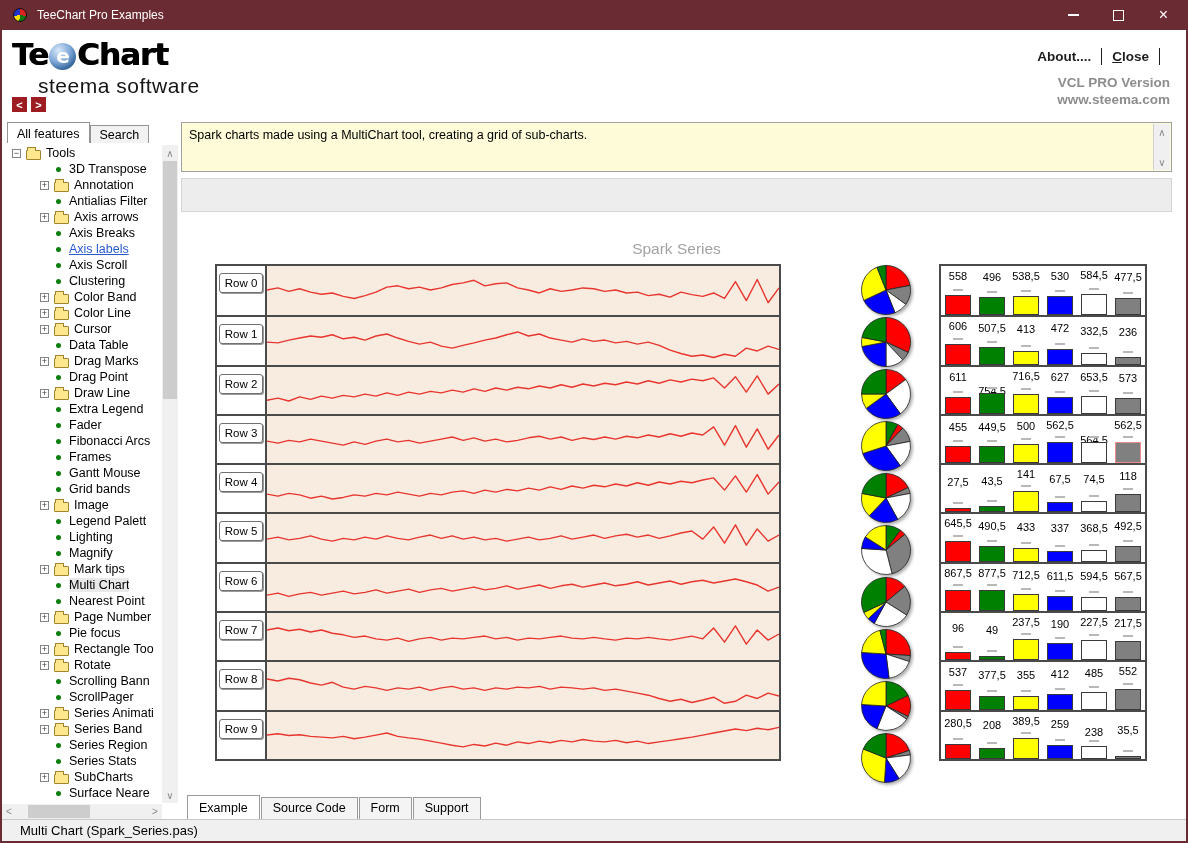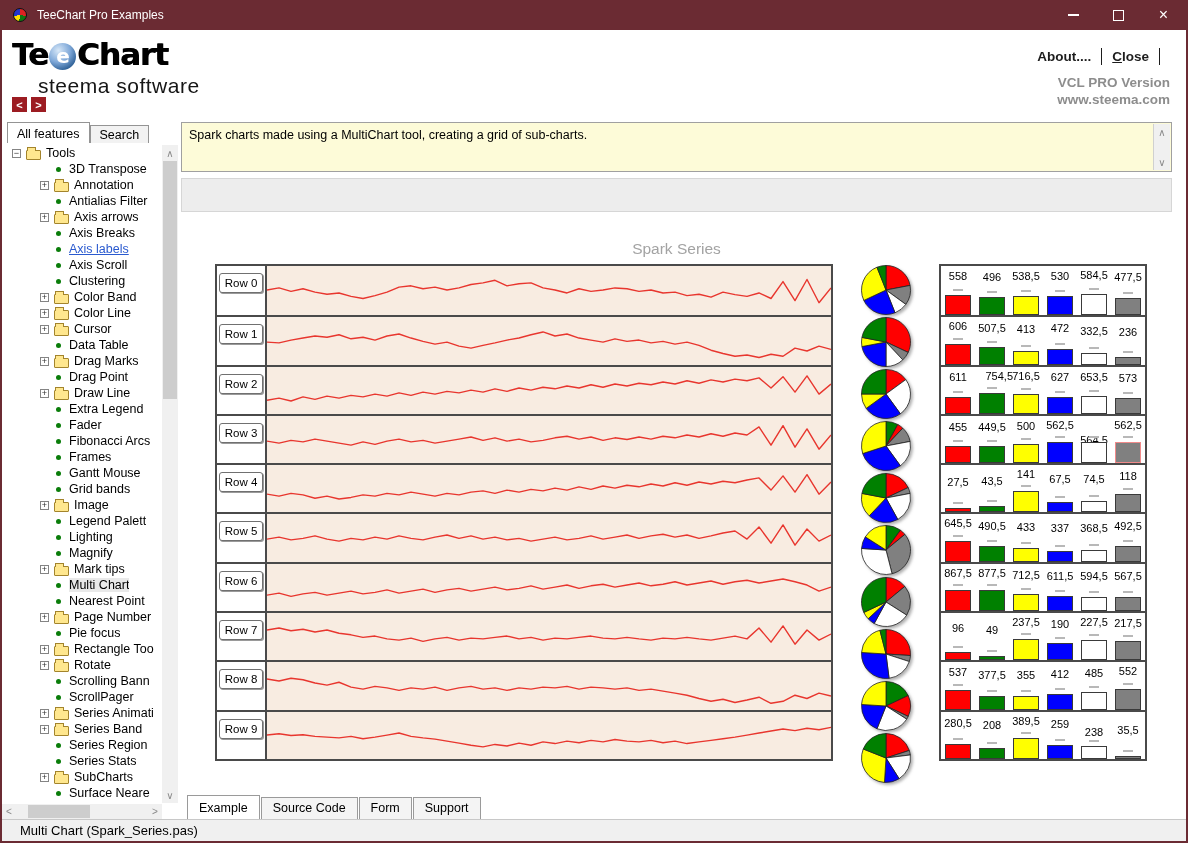--- a/index.html
+++ b/index.html
@@ -75,21 +75,21 @@
   .memo { flex:0 0 50px; background:#fdfbd8; border:1px solid #a0a0a0; position:relative;
           font-size:12.5px; padding:5px 26px 0 7px; }
   .memo-scroll { position:absolute; top:1px; right:1px; bottom:1px; width:17px;
                  background:#f0f0f0; border-left:1px solid #d0d0d0; }
   .memo-scroll .sarrow { position:absolute; left:0; }
   .graybar { margin-top:6px; flex:0 0 34px; background:#ededed; border:1px solid #d6d6d6; }
   .example { flex:1; position:relative; background:#fff; min-height:0; }
   .chart-title { position:absolute; top:28px; left:0; right:0; text-align:center;
                  font-size:15.5px; color:#a3a3a3; }
 
-  .grid { position:absolute; left:34px; top:52px; width:618px; height:497px;
+  .grid { position:absolute; left:34px; top:52px; width:566px; height:497px;
           border:2px solid #4a4a4a; display:grid; grid-template-rows:repeat(10,1fr); }
   .grow { display:flex; border-top:2px solid #4a4a4a; min-height:0; }
   .grow:first-child { border-top:none; }
   .glabel { flex:0 0 50px; border-right:2px solid #4a4a4a; background:#fff;
             display:flex; justify-content:center; align-items:flex-start; }
   .rowbtn { margin-top:7px; width:44px; height:20px; background:#fff; border:1px solid #707070;
             border-radius:3px; box-shadow:1px 1px 0 #9a9a9a; font-size:11.5px;
             display:flex; align-items:center; justify-content:center; }
   .gspark { flex:1; min-width:0; background:#f8ece1; }
   .gspark svg { display:block; width:100%; height:100%; }
@@ -690,21 +690,21 @@
                 <div class="bbar" style="height: 8px; background: rgb(128, 128, 128);"></div>
               </div>
             </div>
             <div class="brow">
               <div class="bcell">
                 <div class="bval" style="top: 4.9px;">611</div>
                 <div class="bdash" style="bottom: 21px;"></div>
                 <div class="bbar" style="height: 17px; background: rgb(255, 0, 0);"></div>
               </div>
               <div class="bcell">
-                <div class="bval" style="top: 3px; text-align: right;">754,5</div>
+                <div class="bval" style="top: 18px;">754,5</div>
                 <div class="bdash" style="bottom: 25px;"></div>
                 <div class="bbar" style="height: 21px; background: rgb(0, 128, 0);"></div>
               </div>
               <div class="bcell">
                 <div class="bval" style="top: 3.5px;">716,5</div>
                 <div class="bdash" style="bottom: 24px;"></div>
                 <div class="bbar" style="height: 20px; background: rgb(255, 255, 0);"></div>
               </div>
               <div class="bcell">
                 <div class="bval" style="top: 4.7px;">627</div>

